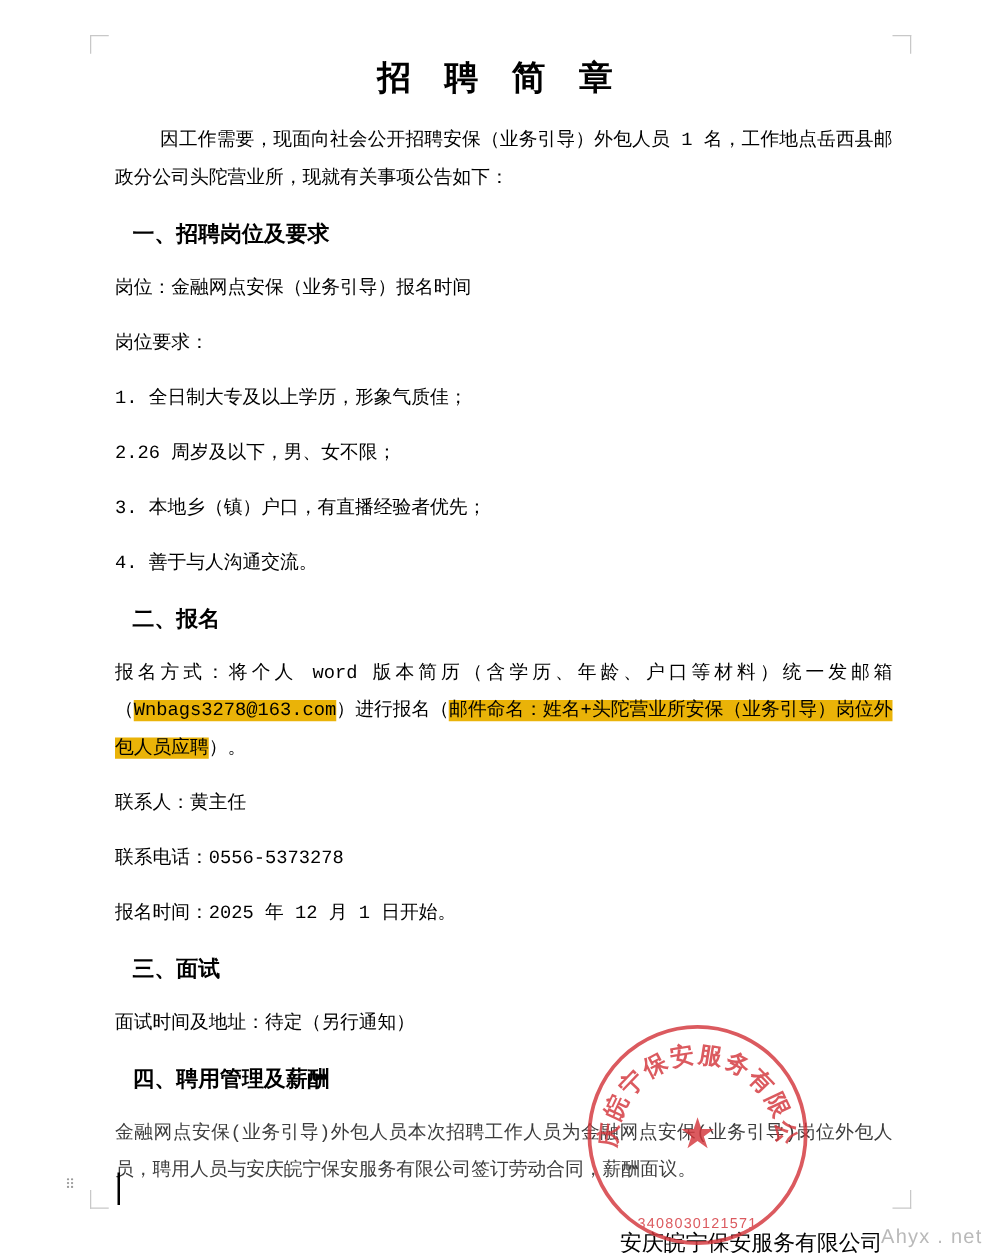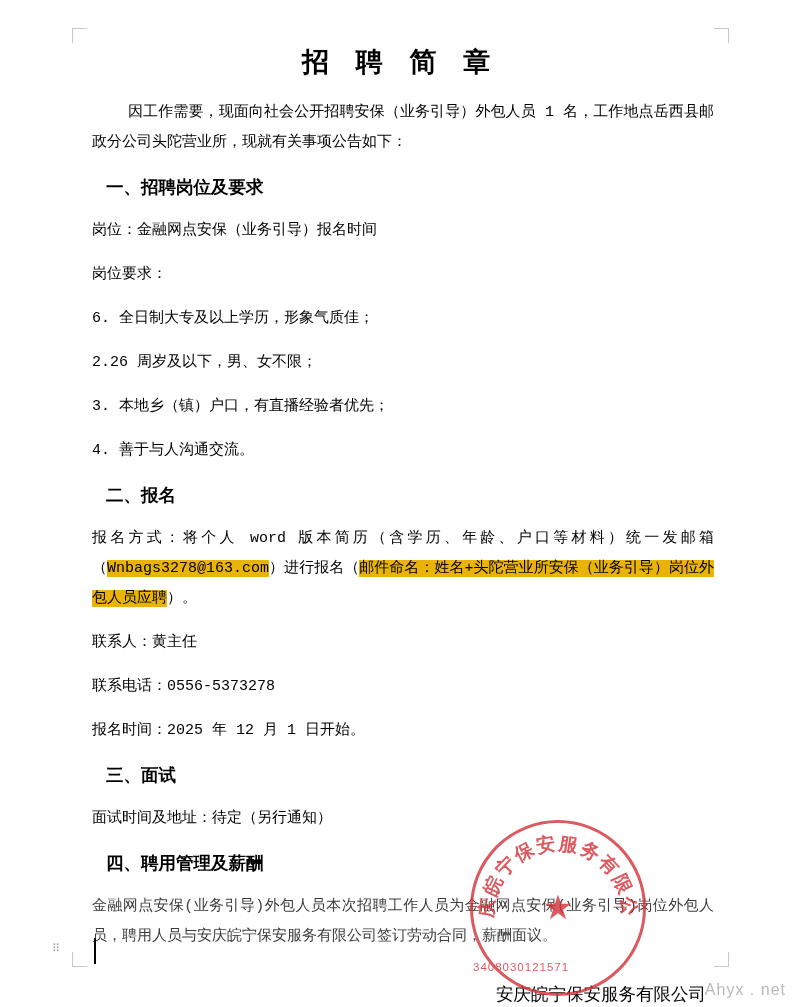--- a/index.html
+++ b/index.html
@@ -111,22 +111,23 @@
   .seal-arc text {
     fill: #d4363c;
     font-family: "Liberation Serif", "DejaVu Serif", serif;
     font-size: 19px;
     font-weight: bold;
     letter-spacing: 2px;
   }
   .seal-num {
     position: absolute;
     left: 0;
-    bottom: 20px;
+    bottom: 8px;
     width: 170px;
+    text-align: center;
     color: #d4363c;
     font-size: 11.5px;
     letter-spacing: 1px;
     font-family: "Liberation Sans", sans-serif;
   }
   
   .drag-dots {
     position: absolute;
     left: 52px;
     top: 944px;
@@ -168,21 +169,21 @@
 
   <div class="content">
 
     <div class="doc-title">招 聘 简 章</div>
 
     <p class="body-line indent">因工作需要，现面向社会公开招聘安保（业务引导）外包人员 1 名，工作地点岳西县邮政分公司头陀营业所，现就有关事项公告如下：</p>
 
     <div class="section-head">一、招聘岗位及要求</div>
     <p class="body-line">岗位：金融网点安保（业务引导）报名时间</p>
     <p class="body-line">岗位要求：</p>
-    <p class="body-line">6. 全日制大专及以上学历，形象气质佳；</p>
+    <p class="body-line">1. 全日制大专及以上学历，形象气质佳；</p>
     <p class="body-line">2.26 周岁及以下，男、女不限；</p>
     <p class="body-line">3. 本地乡（镇）户口，有直播经验者优先；</p>
     <p class="body-line">4. 善于与人沟通交流。</p>
 
     <div class="section-head">二、报名</div>
     <p class="body-line"><span>报名方式：将个人 word 版本简历（含学历、年龄、户口等材料）统一发邮箱（</span><span class="hl">Wnbags3278@163.com</span><span>）进行报名（</span><span class="hl">邮件命名：姓名+头陀营业所安保（业务引导）岗位外包人员应聘</span><span>）。</span></p>
     <p class="body-line">联系人：黄主任</p>
     <p class="body-line">联系电话：0556-5373278</p>
     <p class="body-line">报名时间：2025 年 12 月 1 日开始。</p>
 

